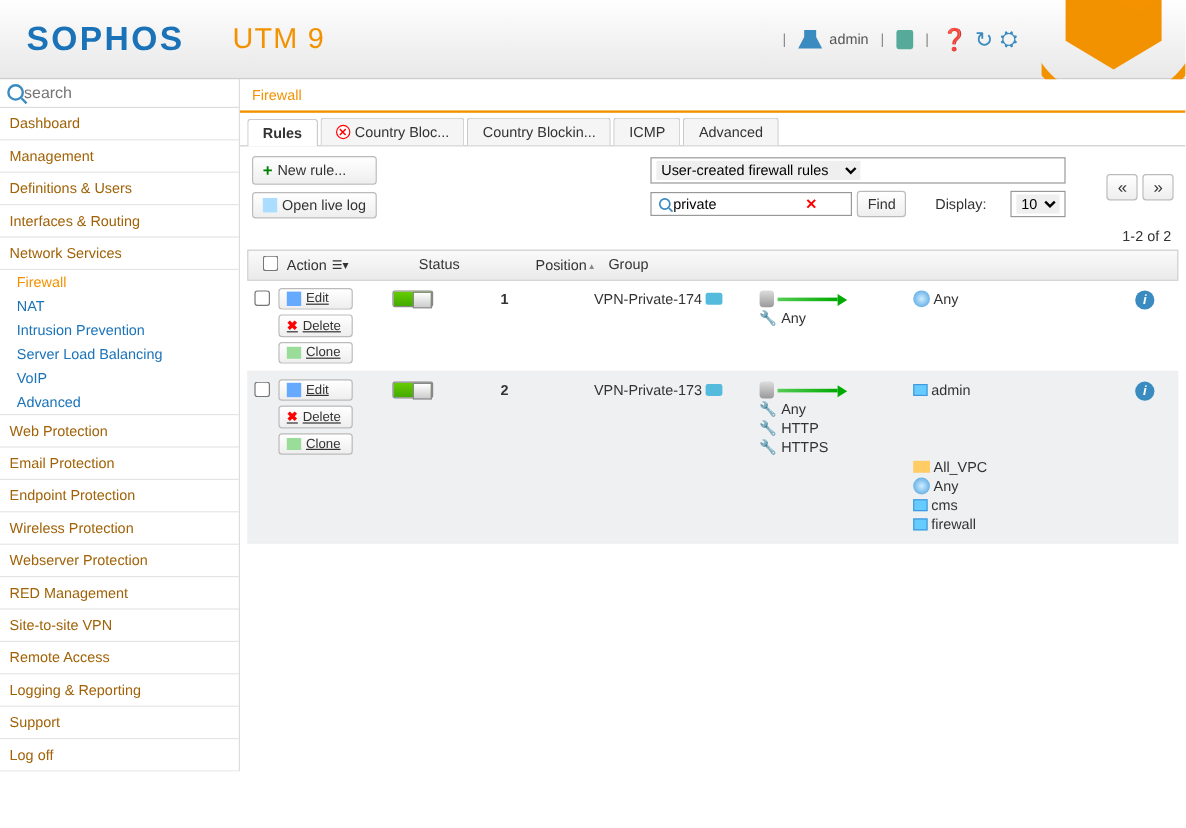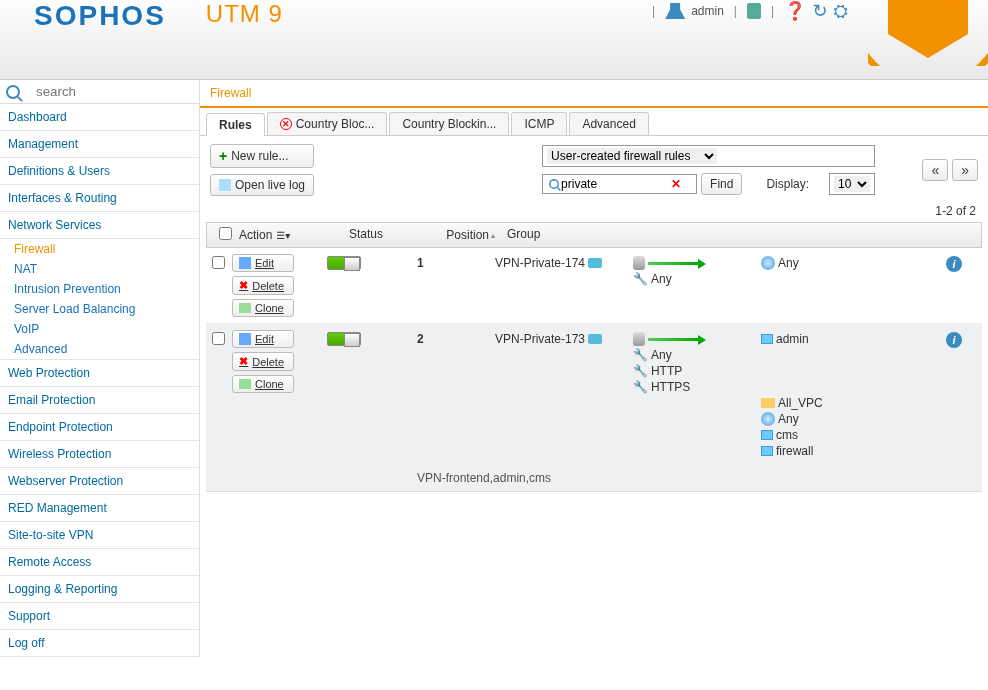--- a/index.html
+++ b/index.html
@@ -1,47 +1,47 @@
 <!DOCTYPE html>
 <html><head>
 <meta charset="utf-8">
 <style>
 * { box-sizing: border-box; margin: 0; padding: 0; }
 body { font-family: Arial, sans-serif; font-size: 12px; color: #333; background: #fff; width: 988px; }
-.header { height: 80px; background: linear-gradient(to bottom, #fefefe, #e8e8e8); border-bottom: 1px solid #ccc; display: flex; padding: 0 24px; position: relative; }
+.header { height: 66px; background: linear-gradient(to bottom, #fefefe, #e8e8e8); border-bottom: 1px solid #ccc; display: flex; align-items: center; padding: 0 12px; position: relative; }
 .logo-sophos { color: #1a73b8; font-size: 28px; font-weight: bold; letter-spacing: 2px; margin-left: 10px; }
 .logo-utm { color: #f39200; font-size: 24px; font-weight: 300; margin-left: 40px; letter-spacing: 1px; }
 .header-right { position: absolute; right: 140px; display: flex; align-items: center; gap: 6px; color: #555; }
 .header-right .sep { color: #888; margin: 0 4px; }
 .user-icon { width: 20px; height: 16px; background: #3a8bc0; clip-path: polygon(25% 0, 75% 0, 75% 40%, 100% 100%, 0 100%, 25% 40%); display:inline-block;}
 .help-icon, .refresh-icon, .loading-icon { color: #3a8bc0; font-size: 18px; cursor:pointer; }
 .corner-logo { position:absolute; right:0; top:0; width:120px; height:66px; overflow:hidden;}
 .corner-logo svg { width:160px; height:160px; margin-top:-70px; margin-left:-20px;}
 .content { display: flex; }
 .sidebar { width: 200px; border-right: 1px solid #ddd; }
-.search-bar { padding: 4px 6px; border-bottom: 1px solid #ddd; display:flex; align-items:center; gap:16px;}
+.search-bar { padding: 4px 6px; border-bottom: 1px solid #ddd; display:flex; gap:0;}
 .search-bar input { border: none; outline: none; color: #888; width: 150px; }
 .mag-icon { width:14px; height:14px; border-radius:50%; border:2px solid #3a8bc0; position:relative; display:inline-block;}
 .mag-icon:after { content:''; width:6px; height:2px; background:#3a8bc0; position:absolute; bottom:-3px; right:-5px; transform:rotate(45deg);}
-.nav-item { padding: 6px 8px; border-bottom: 1px solid #e5e5e5; cursor: pointer; color: #0369a1; }
+.nav-item { padding: 6px 8px; border-bottom: 1px solid #e5e5e5; cursor: pointer; color: #a16207; }
 .nav-item.active { font-weight: bold; }
 .nav-sub { padding: 3px 8px 3px 14px; color: #1a73b8; cursor: pointer; font-size:12px;}
 .nav-sub.active { color: #f39200; }
 .main { flex: 1; }
 .breadcrumb { padding: 6px 10px; color: #f39200; border-bottom: 2px solid #f39200; }
 .tabs { display: flex; padding: 4px 6px 0 6px; border-bottom: 1px solid #ccc; gap:2px;}
 .tab { padding: 4px 12px; border: 1px solid #ccc; border-bottom: none; background: #f5f5f5; border-radius: 3px 3px 0 0; cursor: pointer; display:flex; align-items:center; gap:4px;}
 .tab.active { background: #fff; font-weight: bold; position:relative; top:1px;}
 .red-x { color: red; font-weight:bold; background:#fff; border:1px solid red; border-radius:50%; width:12px; height:12px; display:inline-flex; align-items:center; justify-content:center; font-size:9px;}
 .toolbar { padding: 8px 10px; display: flex; align-items: center; gap: 8px; flex-wrap:wrap;}
 .btn { border: 1px solid #bbb; background: linear-gradient(#fff,#eee); padding: 3px 8px; border-radius: 3px; cursor: pointer; display:inline-flex; align-items:center; gap:4px; font-size:12px;}
 .btn .plus { color: green; font-weight:bold; font-size:14px;}
 .select-box { border:1px solid #999; padding:2px 4px; display:inline-flex; align-items:center; background:#fff;}
 .select-box select { border:none; outline:none; width:170px; font-size:12px;}
-.search-input-wrap { border:1px solid #999; display:inline-flex; align-items:center; padding:2px 4px; width:155px;}
+.search-input-wrap { border:1px solid #999; display:inline-flex; align-items:center; padding:2px 4px; width:168px;}
 .search-input-wrap input { border:none; outline:none; width:110px; font-size:12px;}
 .clear-x { color:red; cursor:pointer; font-weight:bold;}
 .pager { display:flex; gap:4px;}
 .pager .btn { padding:2px 8px; font-size:14px;}
 .table-head { display:flex; background:linear-gradient(#fafafa,#eaeaea); border:1px solid #ccc; padding:4px 6px; margin:0 6px;}
 .th { padding:0 6px; font-weight:normal; color:#333;}
 .th.action { width:110px; display:flex; align-items:center; gap:4px;}
 .th.status { width:80px;}
 .th.position { width:78px; display:flex; align-items:center;justify-content:flex-end;}
 .th.group { flex:1;}
@@ -337,19 +337,15 @@
               <div class="src"></div>
               <div class="svc"></div>
               <div class="dst">
                 <span class="host-icon"></span>
                 <span>firewall</span>
               </div>
             </div>
           </div>
           <div class="col-info"><span class="info-icon">i</span></div>
         </div>
-        <div class="rule-row alt" style="padding-top: 0px; border-bottom: 1px solid rgb(221, 221, 221);">
-          <div style="width: 205px;"></div>
-          <div class="rule-name">VPN-frontend,admin,cms</div>
-        </div>
       </div>
   </div>
 </div>
 
 </body></html>

